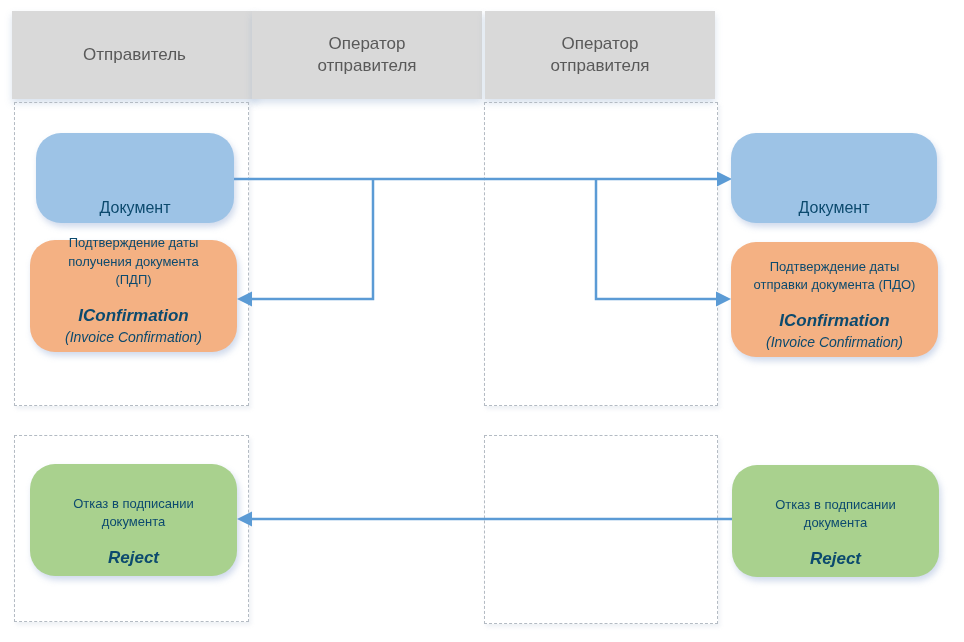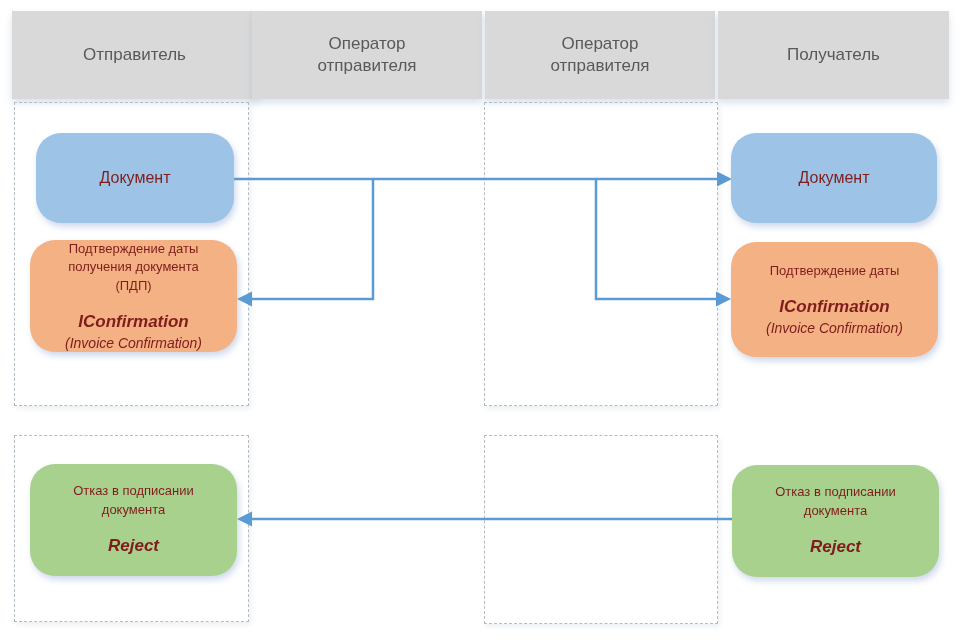--- a/index.html
+++ b/index.html
@@ -56,25 +56,25 @@
   .head { fill: #5b9bd5; stroke: none; }
 
   
   .box {
     position: absolute;
     border-radius: 25px;
     box-shadow: 2px 4px 6px rgba(120, 150, 200, 0.35);
     display: flex;
     flex-direction: column;
     align-items: center;
-    justify-content: center;
+    justify-content: flex-end;
     text-align: center;
     padding: 6px 14px;
     box-sizing: border-box;
-    color: #7f1d1d;
+    color: #0c4a6e;
   }
   .blue   { background: #9dc3e6; }
   .orange { background: #f4b183; }
   .green  { background: #a9d18e; }
 
   .b-doc-sender   { left: 36px;  top: 133px; width: 198px; height: 90px; }
   .b-doc-receiver { left: 731px; top: 133px; width: 206px; height: 90px; }
   .b-pdp          { left: 30px;  top: 240px; width: 207px; height: 112px; }
   .b-pdo          { left: 731px; top: 242px; width: 207px; height: 115px; }
   .b-rej-sender   { left: 30px;  top: 464px; width: 207px; height: 112px; }
@@ -98,25 +98,20 @@
   <div class="lane-cell c2">
     <div>
       <span class="ln">Оператор</span>
       <span class="ln">отправителя</span>
     </div>
   </div>
   <div class="lane-cell c3">
     <div>
       <span class="ln">Оператор</span>
       <span class="ln">отправителя</span>
-    </div>
-  </div>
-  <div class="lane-cell c4">
-    <div>
-      <span class="ln">Получатель</span>
     </div>
   </div>
 
   <div class="dashed-rect r1"></div>
   <div class="dashed-rect r2"></div>
   <div class="dashed-rect r3"></div>
   <div class="dashed-rect r4"></div>
 
   <svg class="wires" viewBox="0 0 964 642" xmlns="http://www.w3.org/2000/svg">
 
@@ -144,20 +139,21 @@
   <div class="box orange b-pdp">
     <span class="small-line">Подтверждение даты</span>
     <span class="small-line">получения документа</span>
     <span class="small-line">(ПДП)</span>
     <span class="code">IConfirmation</span>
     <span class="note">(Invoice Confirmation)</span>
   </div>
 
   <div class="box orange b-pdo">
     <span class="small-line">Подтверждение даты</span>
+    <span class="small-line">отправки документа (ПДО)</span>
     <span class="code">IConfirmation</span>
     <span class="note">(Invoice Confirmation)</span>
   </div>
 
   <div class="box green b-rej-sender">
     <span class="small-line">Отказ в подписании</span>
     <span class="small-line">документа</span>
     <span class="code">Reject</span>
   </div>
 

